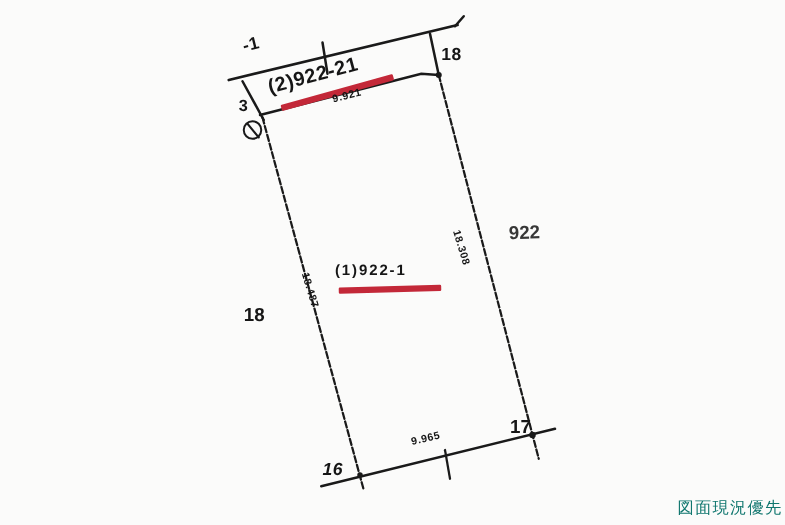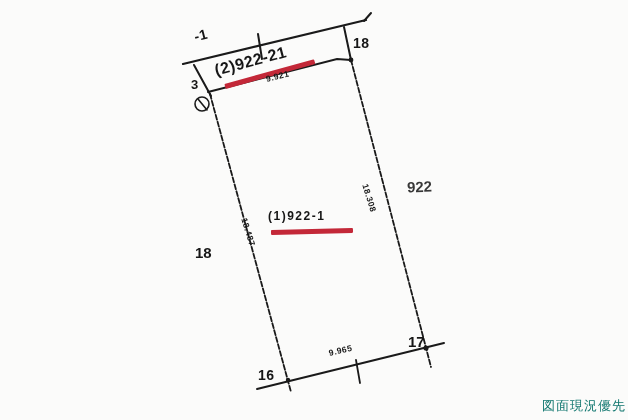--- a/index.html
+++ b/index.html
@@ -85,21 +85,21 @@
   <div class="red-line rot" style="left:271px;top:230px;width:82px;transform:rotate(-1.5deg);"></div>
 
   <div class="lbl meas rot-tl" style="left:248px;top:217px;transform:rotate(73deg);">18.487</div>
 
   <div class="lbl meas rot-tl" style="left:369px;top:183px;transform:rotate(73deg);">18.308</div>
 
   <div class="lbl faded" style="left:407px;top:179px;font-size:15px;transform:rotate(-2deg);">922</div>
 
   <div class="lbl" style="left:195px;top:245px;font-size:15px;">18</div>
 
-  <div class="lbl pt-num" style="left:258px;top:368px;">16</div>
+  <div class="lbl pt-num" style="left:258px;top:368px;font-style:italic;">16</div>
 
   <div class="lbl meas rot" style="left:329px;top:349px;transform:rotate(-13deg);">9.965</div>
 
   <div class="lbl" style="left:408px;top:323px;font-size:15px;margin-top:11px;">17</div>
 
   <div id="stamp">図面現況優先</div>
 
 </div>
 
 </body></html>

